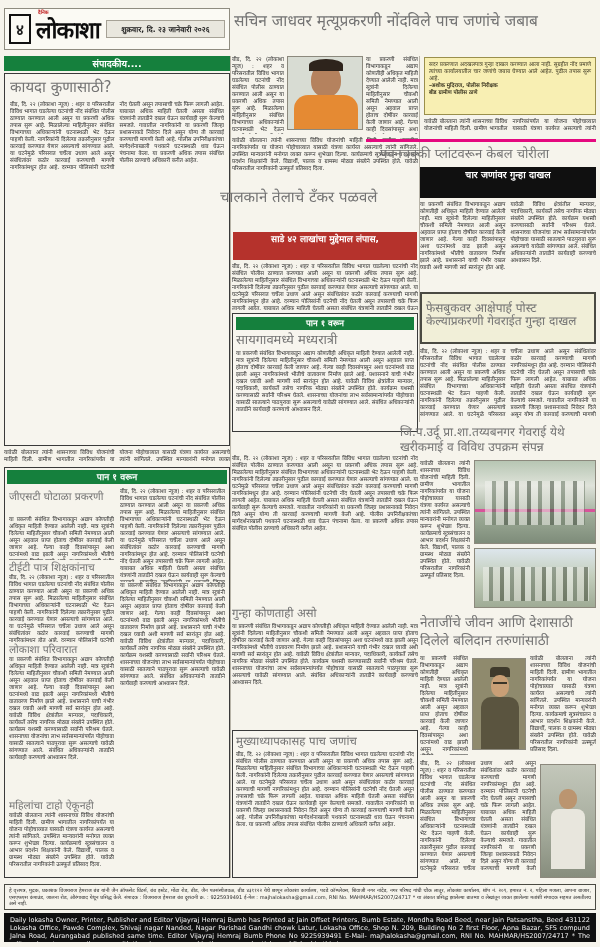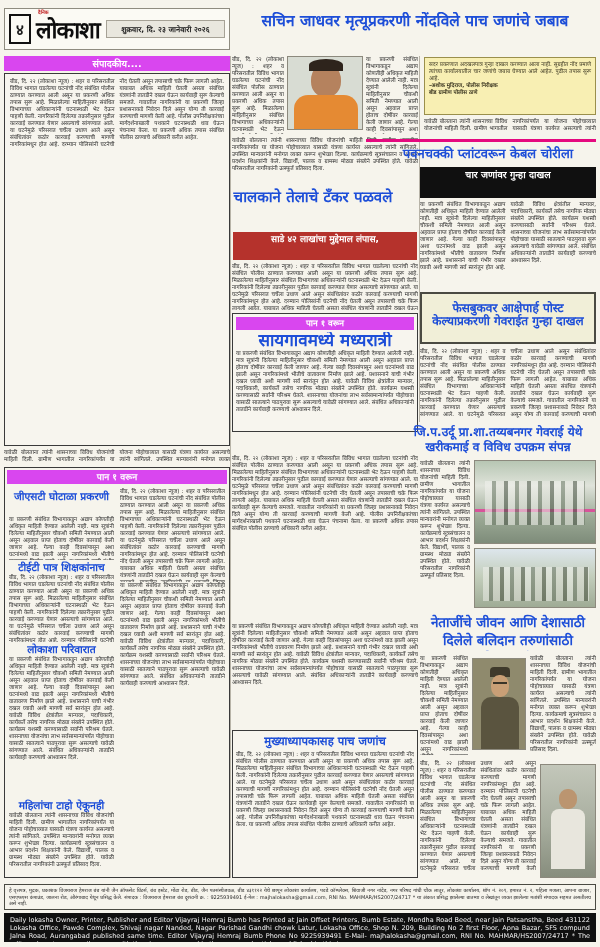--- a/index.html
+++ b/index.html
@@ -7,22 +7,22 @@
     position:relative; width:600px; height:947px; margin:0 auto;
     background:#f6f4ec; color:#1b1b1b; overflow:hidden;
     font-family:"DejaVu Sans", sans-serif;
   }
   .abs { position:absolute; box-sizing:border-box; }
   .small {
     font-size:5.5px; line-height:7px; text-align:justify;
     color:#2b2b2b; overflow:hidden;
   }
   .cols2 { column-count:2; column-gap:5px; }
-  .bar { background:#d946ef; color:#fff; text-align:center; font-weight:bold; overflow:hidden; }
-  .headline { font-weight:bold; text-align:center; color:#1d4ed8; overflow:hidden; }
+  .bar { background:#15803d; color:#fff; text-align:center; font-weight:bold; overflow:hidden; }
+  .headline { font-weight:normal; text-align:left; color:#737373; overflow:hidden; }
   .boxed { border:1px solid #3a3a3a; background:#f7f5ee; }
   .vrule { position:absolute; width:1px; background:#b8b4a8; }
   .photo { position:absolute; overflow:hidden; box-sizing:border-box; border:1px solid #8c897d; }
   .redbox { background:#b5322c; color:#fff; text-align:center; font-weight:bold; overflow:hidden; }
   .blackbox { background:#101010; color:#fff; text-align:center; font-weight:bold; overflow:hidden; }
   .notice {
     background:#f8efb3; border:1px solid #9a8f4c; font-size:5.5px; line-height:7px;
     text-align:justify; color:#3a3520; padding:3px 4px; overflow:hidden;
   }
   .fb-box { background:#f1efd8; border:2px solid #4a4a42; }
@@ -45,20 +45,21 @@
       <span style="font-size:23px; font-weight:bold; letter-spacing:-1px; color:#0d0d0d;">लोकाशा</span>
     </div>
     <div style="margin-left:6px; background:#e9e7de; border:1px solid #a6a296; font-size:7.5px; font-weight:bold; padding:3px 4px; color:#222; flex:1 1 auto; text-align:center;">शुक्रवार, दि. २३ जानेवारी २०२६</div>
   </div>
 
   <div class="abs headline" style="left:234px; top:12px; width:362px; height:40px; font-size:15.5px; line-height:19px;">सचिन जाधवर मृत्यूप्रकरणी नोंदविले पाच जणांचे जबाब</div>
 
   <div class="abs bar" style="left:4px; top:56px; width:226px; height:15px; font-size:9.5px; line-height:15px;">संपादकीय....</div>
 
   <div class="abs boxed" style="left:4px; top:73px; width:226px; height:373px; padding:4px 5px;">
+    <div class="headline" style="font-size:15px; line-height:18px; height:20px; margin-bottom:3px;">कायदा कुणासाठी?</div>
     <div class="small cols2" style="height:340px;">बीड, दि. २२ (लोकाशा न्यूज) : शहर व परिसरातील विविध भागात घडलेल्या घटनांची नोंद संबंधित पोलीस ठाण्यात करण्यात आली असून या प्रकरणी अधिक तपास सुरू आहे. मिळालेल्या माहितीनुसार संबंधित विभागाच्या अधिकाऱ्यांनी घटनास्थळी भेट देऊन पाहणी केली. नागरिकांनी दिलेल्या तक्रारीनुसार पुढील कारवाई करण्यात येणार असल्याचे सांगण्यात आले. या घटनेमुळे परिसरात चर्चेला उधाण आले असून संबंधितांवर कठोर कारवाई करण्याची मागणी नागरिकांमधून होत आहे. दरम्यान पोलिसांनी घटनेची नोंद घेतली असून तपासाची चक्रे फिरू लागली आहेत. याबाबत अधिक माहिती घेतली असता संबंधित यंत्रणांनी तातडीने दखल घेऊन कार्यवाही सुरू केल्याचे समजते. गावातील नागरिकांनी या प्रकरणी जिल्हा प्रशासनाकडे निवेदन दिले असून योग्य ती कारवाई करण्याची मागणी केली आहे. पोलीस उपनिरीक्षकांच्या मार्गदर्शनाखाली पथकाने घटनास्थळी धाव घेऊन पंचनामा केला. या प्रकरणी अधिक तपास संबंधित पोलीस ठाण्याचे अधिकारी करीत आहेत.</div>
   </div>
 
   <div class="abs small cols2" style="left:4px; top:449px; width:226px; height:16px;">यावेळी बोलताना त्यांनी शासनाच्या विविध योजनांची माहिती दिली. ग्रामीण भागातील नागरिकांपर्यंत या योजना पोहोचाव्यात यासाठी यंत्रणा कार्यरत असल्याचे त्यांनी सांगितले. उपस्थित मान्यवरांनी मनोगत व्यक्त करून शुभेच्छा दिल्या. कार्यक्रमाचे सूत्रसंचालन व आभार प्रदर्शन शिक्षकांनी केले. विद्यार्थी, पालक व ग्रामस्थ मोठ्या संख्येने उपस्थित होते. यावेळी परिसरातील नागरिकांनी उत्स्फूर्त प्रतिसाद दिला.</div>
 
   <div class="abs" style="left:4px; top:467px; width:226px; height:411px; border:1px solid #3a3a3a; box-sizing:border-box;">
     <div class="bar" style="height:14px; font-size:9px; line-height:14px; margin:2px;">पान १ वरून</div>
     <div style="display:flex; padding:2px 4px; gap:6px;">
       <div style="width:106px;">
         <div class="headline" style="font-size:10.5px; line-height:12px; height:26px; padding-top:2px;">जीएसटी घोटाळा प्रकरणी</div>
@@ -91,26 +92,27 @@
   </div>
 
   <div class="abs headline" style="left:220px; top:187px; width:186px; height:44px; font-size:15px; line-height:21px;">चालकाने तेलाचे टँकर पळवले</div>
   <div class="abs redbox" style="left:233px; top:232px; width:184px; height:28px; font-size:9px; line-height:13px; padding-top:1px;">
     <div>साडे ४२ लाखांचा मुद्देमाल लंपास,</div>
   </div>
   <div class="abs small" style="left:232px; top:263px; width:186px; height:47px;">बीड, दि. २२ (लोकाशा न्यूज) : शहर व परिसरातील विविध भागात घडलेल्या घटनांची नोंद संबंधित पोलीस ठाण्यात करण्यात आली असून या प्रकरणी अधिक तपास सुरू आहे. मिळालेल्या माहितीनुसार संबंधित विभागाच्या अधिकाऱ्यांनी घटनास्थळी भेट देऊन पाहणी केली. नागरिकांनी दिलेल्या तक्रारीनुसार पुढील कारवाई करण्यात येणार असल्याचे सांगण्यात आले. या घटनेमुळे परिसरात चर्चेला उधाण आले असून संबंधितांवर कठोर कारवाई करण्याची मागणी नागरिकांमधून होत आहे. दरम्यान पोलिसांनी घटनेची नोंद घेतली असून तपासाची चक्रे फिरू लागली आहेत. याबाबत अधिक माहिती घेतली असता संबंधित यंत्रणांनी तातडीने दखल घेऊन कार्यवाही सुरू केल्याचे समजते. गावातील नागरिकांनी या प्रकरणी जिल्हा प्रशासनाकडे निवेदन दिले असून योग्य ती कारवाई करण्याची मागणी केली आहे. पोलीस उपनिरीक्षकांच्या मार्गदर्शनाखाली पथकाने घटनास्थळी धाव घेऊन पंचनामा केला. या प्रकरणी अधिक तपास संबंधित पोलीस ठाण्याचे अधिकारी करीत आहेत.</div>
 
   <div class="abs boxed" style="left:232px; top:313px; width:186px; height:119px; padding:3px;">
     <div class="bar" style="height:13px; font-size:8.5px; line-height:13px;">पान १ वरून</div>
-    <div class="headline" style="font-size:17px; line-height:16px; height:16px; margin:2px 0;">सायगावमध्ये मध्यरात्री</div>
+    <div class="headline" style="font-size:13px; line-height:16px; height:16px; margin:2px 0;">सायगावमध्ये मध्यरात्री</div>
     <div class="small" style="height:78px;">या प्रकरणी संबंधित विभागाकडून अद्याप कोणतीही अधिकृत माहिती देण्यात आलेली नाही. मात्र सूत्रांनी दिलेल्या माहितीनुसार चौकशी समिती नेमण्यात आली असून अहवाल प्राप्त होताच दोषींवर कारवाई केली जाणार आहे. गेल्या काही दिवसांपासून अशा घटनांमध्ये वाढ झाली असून नागरिकांमध्ये भीतीचे वातावरण निर्माण झाले आहे. प्रशासनाने याची गंभीर दखल घ्यावी अशी मागणी सर्व स्तरांतून होत आहे. यावेळी विविध क्षेत्रांतील मान्यवर, पदाधिकारी, कार्यकर्ते तसेच नागरिक मोठ्या संख्येने उपस्थित होते. कार्यक्रम यशस्वी करण्यासाठी सर्वांनी परिश्रम घेतले. शासनाच्या योजनांचा लाभ सर्वसामान्यांपर्यंत पोहोचावा यासाठी सातत्याने पाठपुरावा सुरू असल्याचे यावेळी सांगण्यात आले. संबंधित अधिकाऱ्यांनी तातडीने कार्यवाही करण्याचे आश्वासन दिले.</div>
   </div>
 
   <div class="abs small" style="left:232px; top:455px; width:186px; height:148px;">बीड, दि. २२ (लोकाशा न्यूज) : शहर व परिसरातील विविध भागात घडलेल्या घटनांची नोंद संबंधित पोलीस ठाण्यात करण्यात आली असून या प्रकरणी अधिक तपास सुरू आहे. मिळालेल्या माहितीनुसार संबंधित विभागाच्या अधिकाऱ्यांनी घटनास्थळी भेट देऊन पाहणी केली. नागरिकांनी दिलेल्या तक्रारीनुसार पुढील कारवाई करण्यात येणार असल्याचे सांगण्यात आले. या घटनेमुळे परिसरात चर्चेला उधाण आले असून संबंधितांवर कठोर कारवाई करण्याची मागणी नागरिकांमधून होत आहे. दरम्यान पोलिसांनी घटनेची नोंद घेतली असून तपासाची चक्रे फिरू लागली आहेत. याबाबत अधिक माहिती घेतली असता संबंधित यंत्रणांनी तातडीने दखल घेऊन कार्यवाही सुरू केल्याचे समजते. गावातील नागरिकांनी या प्रकरणी जिल्हा प्रशासनाकडे निवेदन दिले असून योग्य ती कारवाई करण्याची मागणी केली आहे. पोलीस उपनिरीक्षकांच्या मार्गदर्शनाखाली पथकाने घटनास्थळी धाव घेऊन पंचनामा केला. या प्रकरणी अधिक तपास संबंधित पोलीस ठाण्याचे अधिकारी करीत आहेत.</div>
 
+  <div class="abs headline" style="left:232px; top:606px; width:186px; height:15px; font-size:11.5px; line-height:15px;">गुन्हा कोणताही असो</div>
   <div class="abs small" style="left:232px; top:623px; width:186px; height:103px;">या प्रकरणी संबंधित विभागाकडून अद्याप कोणतीही अधिकृत माहिती देण्यात आलेली नाही. मात्र सूत्रांनी दिलेल्या माहितीनुसार चौकशी समिती नेमण्यात आली असून अहवाल प्राप्त होताच दोषींवर कारवाई केली जाणार आहे. गेल्या काही दिवसांपासून अशा घटनांमध्ये वाढ झाली असून नागरिकांमध्ये भीतीचे वातावरण निर्माण झाले आहे. प्रशासनाने याची गंभीर दखल घ्यावी अशी मागणी सर्व स्तरांतून होत आहे. यावेळी विविध क्षेत्रांतील मान्यवर, पदाधिकारी, कार्यकर्ते तसेच नागरिक मोठ्या संख्येने उपस्थित होते. कार्यक्रम यशस्वी करण्यासाठी सर्वांनी परिश्रम घेतले. शासनाच्या योजनांचा लाभ सर्वसामान्यांपर्यंत पोहोचावा यासाठी सातत्याने पाठपुरावा सुरू असल्याचे यावेळी सांगण्यात आले. संबंधित अधिकाऱ्यांनी तातडीने कार्यवाही करण्याचे आश्वासन दिले.</div>
 
   <div class="abs boxed" style="left:232px; top:730px; width:186px; height:148px; padding:3px;">
     <div class="headline" style="font-size:11.5px; line-height:15px; height:15px; margin-bottom:2px;">मुख्याध्यापकासह पाच जणांच</div>
     <div class="small" style="height:122px;">बीड, दि. २२ (लोकाशा न्यूज) : शहर व परिसरातील विविध भागात घडलेल्या घटनांची नोंद संबंधित पोलीस ठाण्यात करण्यात आली असून या प्रकरणी अधिक तपास सुरू आहे. मिळालेल्या माहितीनुसार संबंधित विभागाच्या अधिकाऱ्यांनी घटनास्थळी भेट देऊन पाहणी केली. नागरिकांनी दिलेल्या तक्रारीनुसार पुढील कारवाई करण्यात येणार असल्याचे सांगण्यात आले. या घटनेमुळे परिसरात चर्चेला उधाण आले असून संबंधितांवर कठोर कारवाई करण्याची मागणी नागरिकांमधून होत आहे. दरम्यान पोलिसांनी घटनेची नोंद घेतली असून तपासाची चक्रे फिरू लागली आहेत. याबाबत अधिक माहिती घेतली असता संबंधित यंत्रणांनी तातडीने दखल घेऊन कार्यवाही सुरू केल्याचे समजते. गावातील नागरिकांनी या प्रकरणी जिल्हा प्रशासनाकडे निवेदन दिले असून योग्य ती कारवाई करण्याची मागणी केली आहे. पोलीस उपनिरीक्षकांच्या मार्गदर्शनाखाली पथकाने घटनास्थळी धाव घेऊन पंचनामा केला. या प्रकरणी अधिक तपास संबंधित पोलीस ठाण्याचे अधिकारी करीत आहेत.</div>
   </div>
 
   <div class="abs notice" style="left:424px; top:57px; width:172px; height:58px;">
     <span>सदर प्रकरणात अदखलपात्र गुन्हा दाखल करण्यात आला नाही. सुग्रहीत नोंद प्रमाणे त्यांच्या कार्यालयातील चार जणांचे जबाब घेण्यात आले आहेत. पुढील तपास सुरू आहे.</span>
     <div style="font-weight:bold;">-अशोक मुदिराज, पोलीस निरीक्षक</div>

